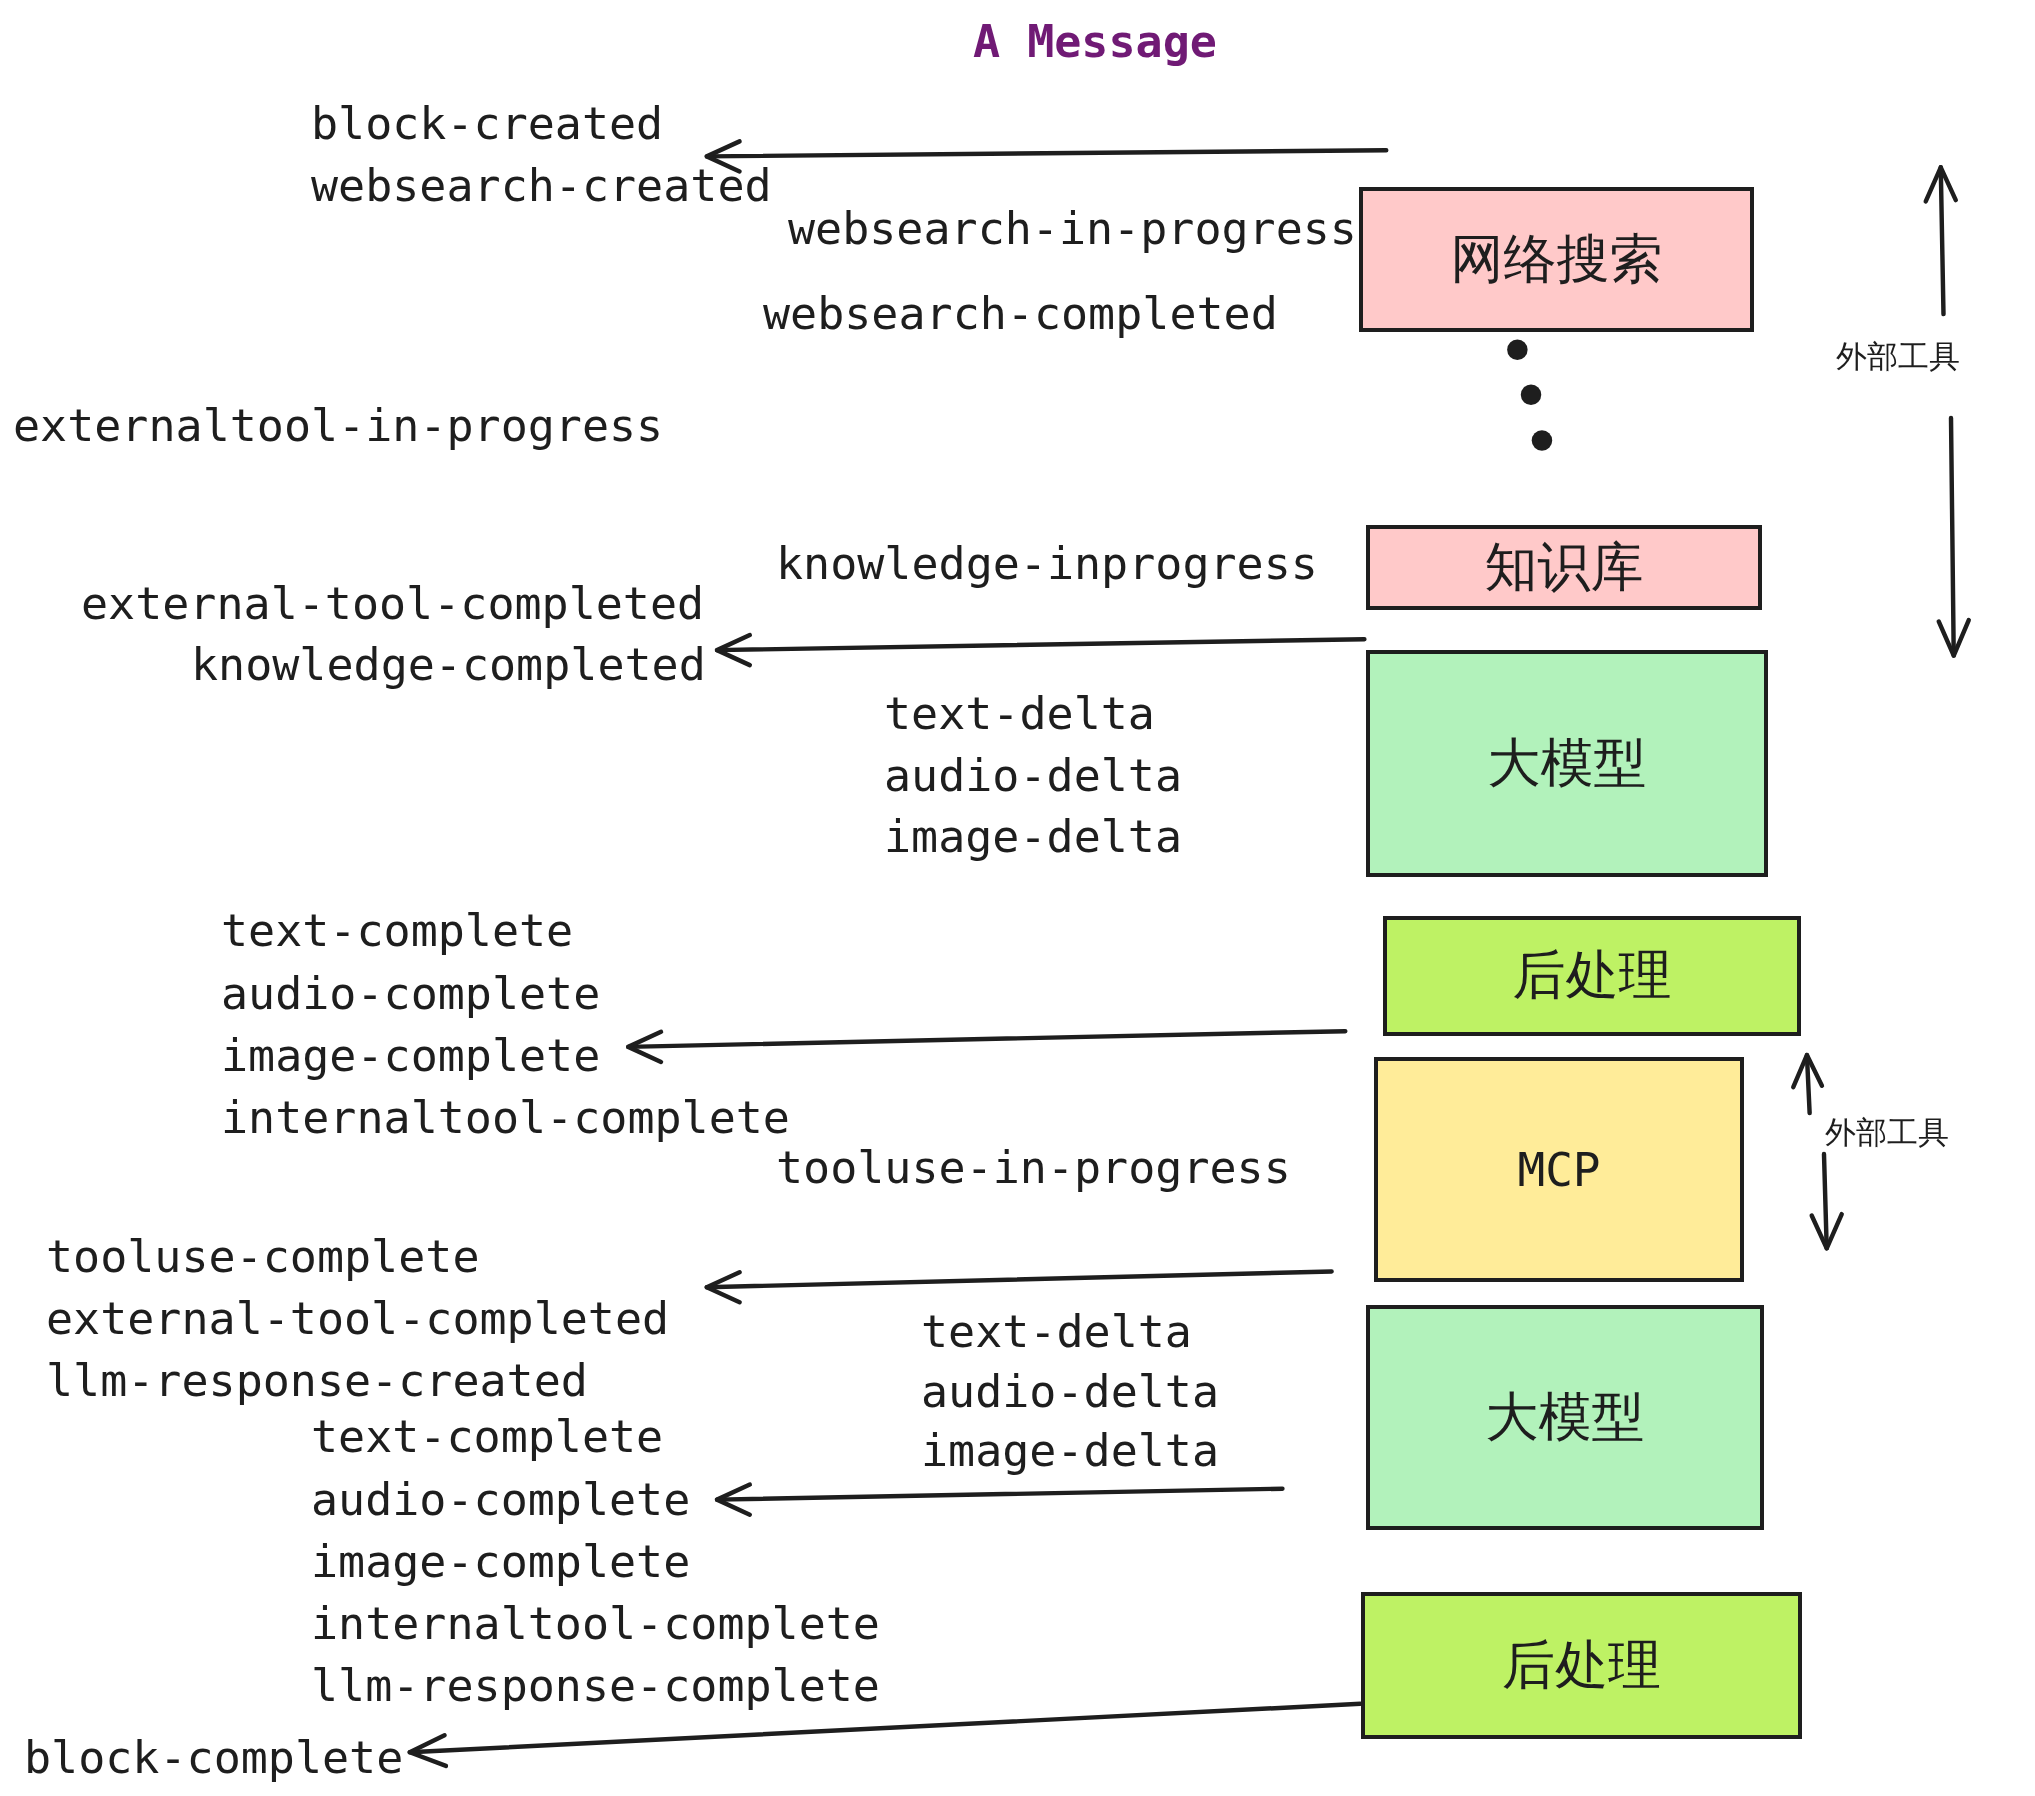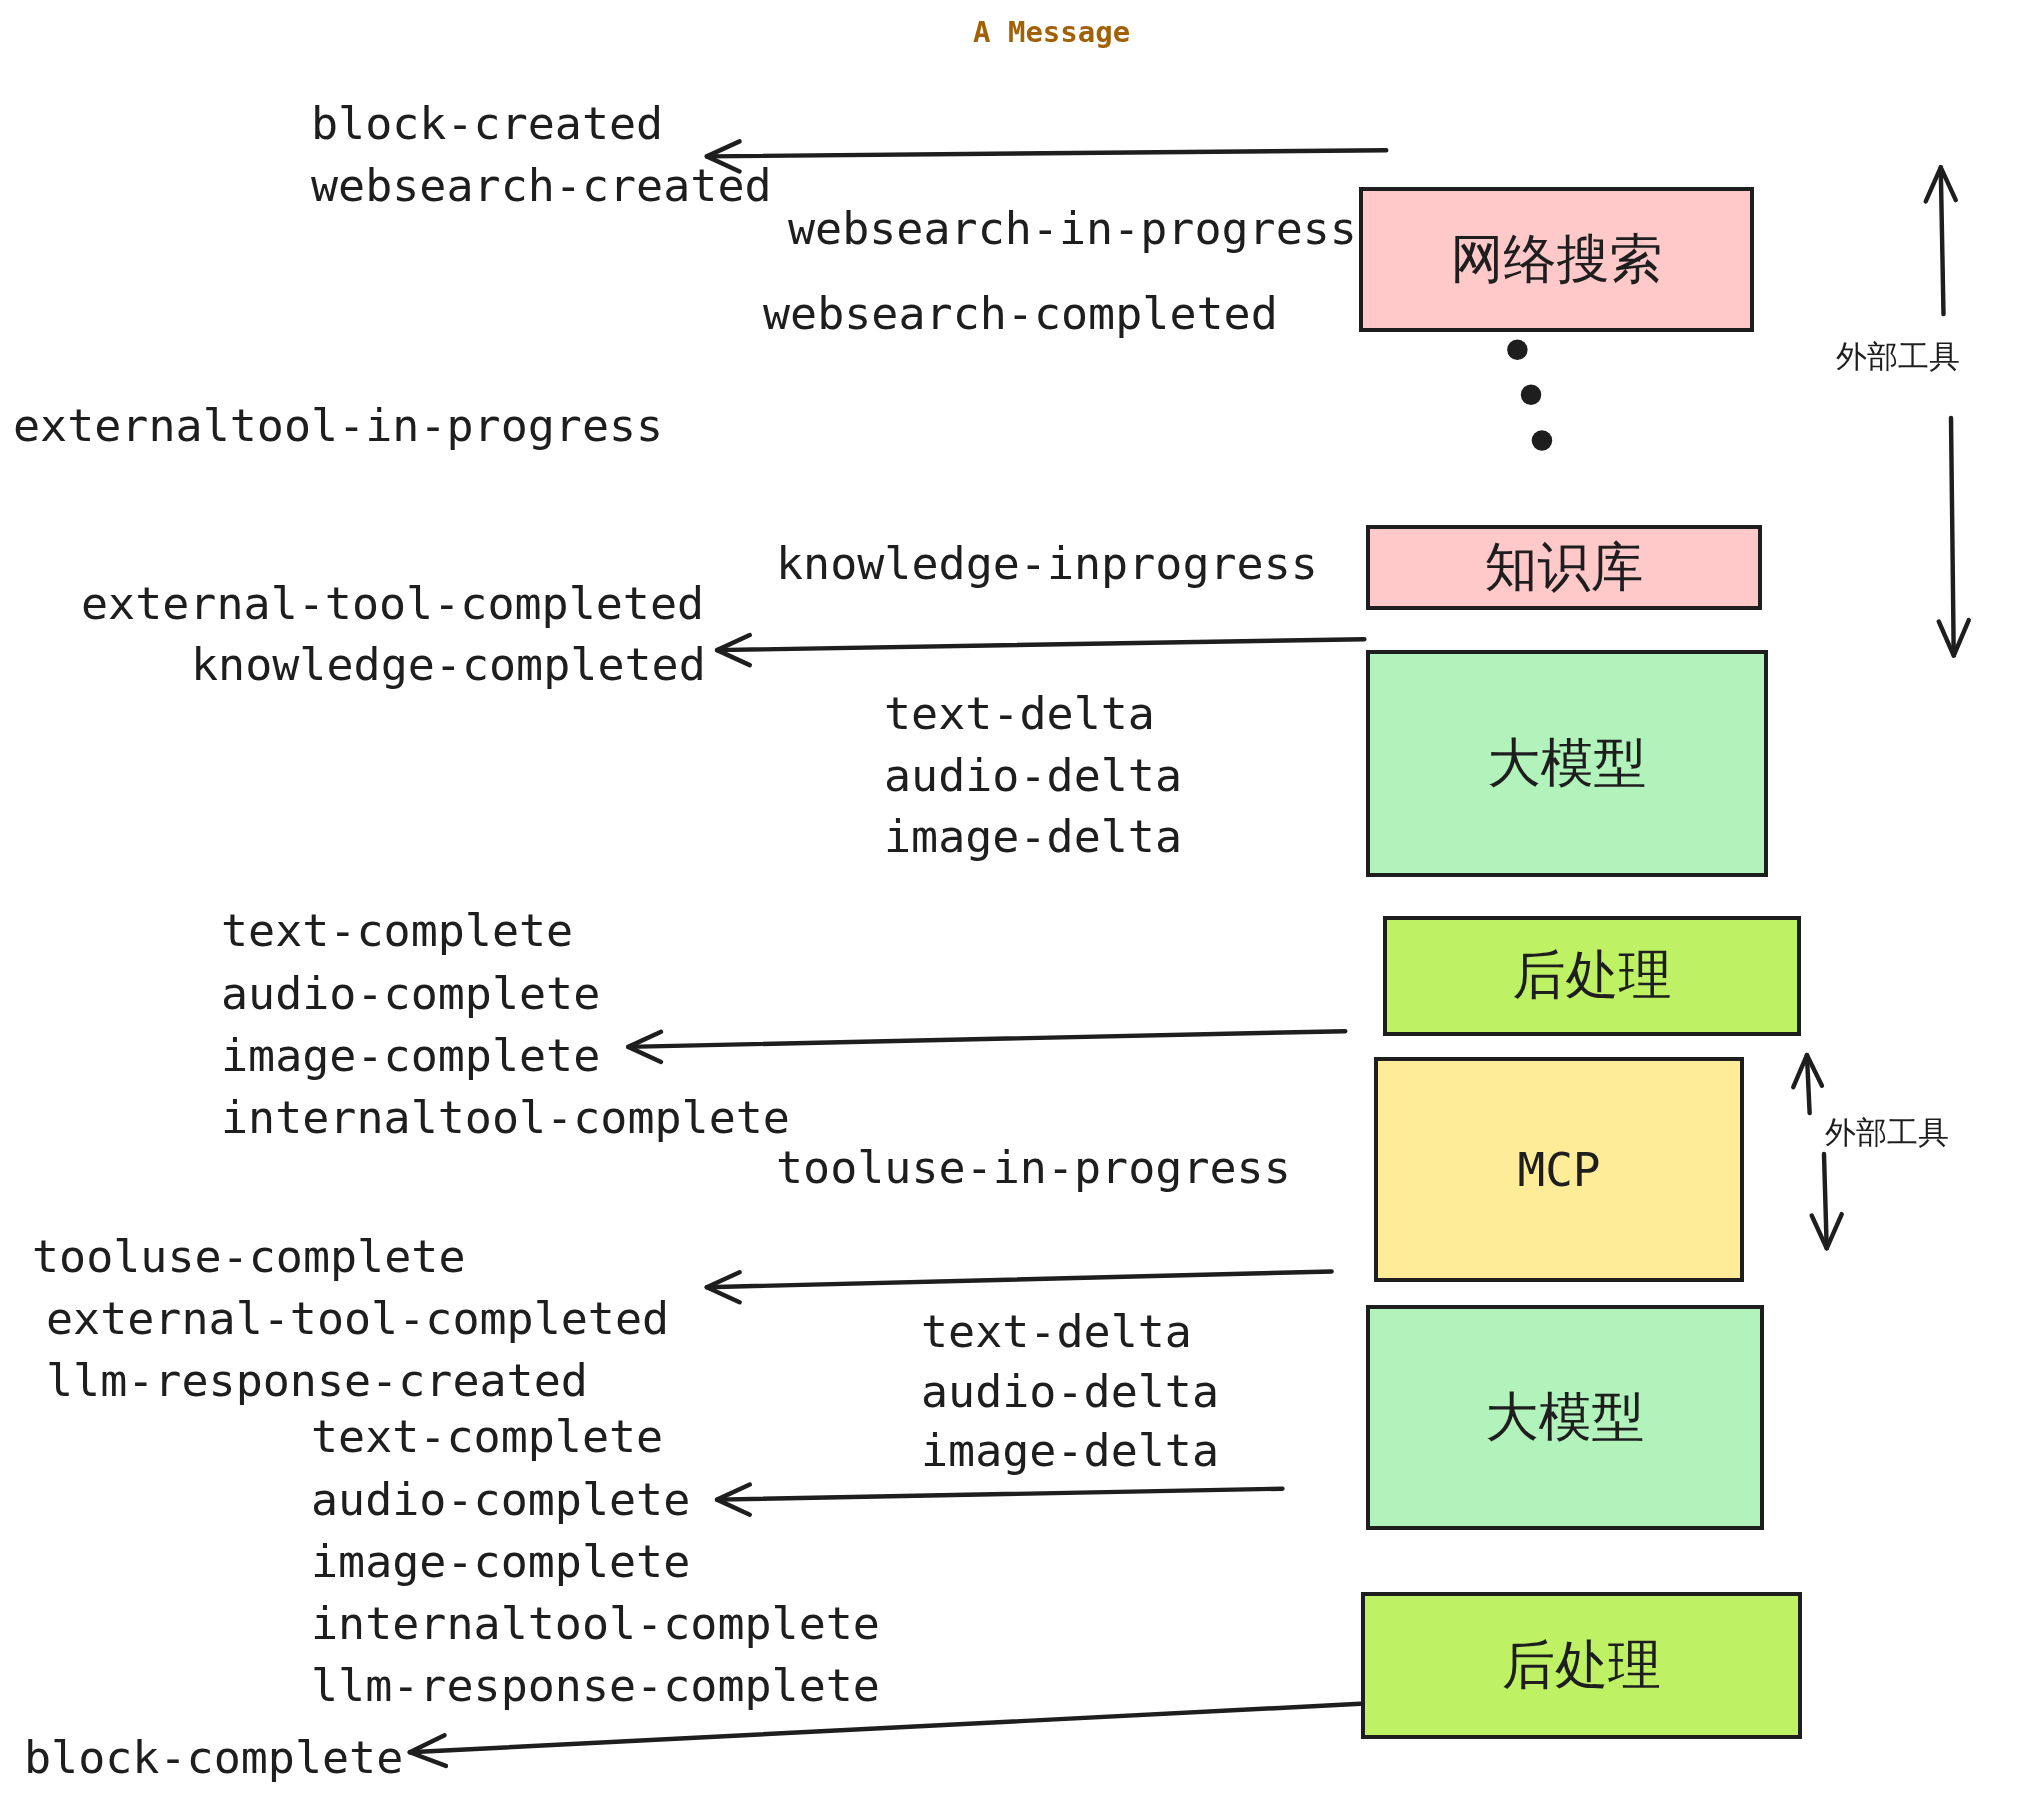--- a/index.html
+++ b/index.html
@@ -2,22 +2,22 @@
 <html style="font-size:11px"><head>
 <meta charset="utf-8">
 <style>
   html,body { margin:0; padding:0; background:#ffffff; }
   .canvas {
     position:relative; width:2035px; height:1796px;
     background:#ffffff; overflow:hidden;
     font-family:"DejaVu Sans Mono", monospace; color:#1e1e1e;
   }
   .title {
-    position:absolute; font-size:29px; font-weight:bold;
-    white-space:nowrap; color:#a16207;
+    position:absolute; font-size:45px; font-weight:bold;
+    white-space:nowrap; color:#701a75;
   }
   .ev {
     position:absolute; font-size:45px; line-height:1;
     white-space:nowrap; color:#1e1e1e;
   }
   .box {
     position:absolute; box-sizing:border-box;
     border:4.8px solid #1e1e1e;
     display:flex; align-items:center; justify-content:center;margin-top:16px;
   }
@@ -57,21 +57,21 @@
   <div class="ev" style="left:81px;  top:581px">external-tool-completed</div>
   <div class="ev" style="left:191px;  top:642px">knowledge-completed</div>
   <div class="ev" style="left:884px; top:691px">text-delta</div>
   <div class="ev" style="left:884px; top:753px">audio-delta</div>
   <div class="ev" style="left:884px; top:814px">image-delta</div>
   <div class="ev" style="left:221px;  top:908px">text-complete</div>
   <div class="ev" style="left:221px;  top:971px">audio-complete</div>
   <div class="ev" style="left:221px;  top:1033px">image-complete</div>
   <div class="ev" style="left:221px;  top:1095px">internaltool-complete</div>
   <div class="ev" style="left:776px; top:1145px">tooluse-in-progress</div>
-  <div class="ev" style="left:32px;   top:1234px">tooluse-complete</div>
+  <div class="ev" style="left:46px;   top:1234px">tooluse-complete</div>
   <div class="ev" style="left:46px;   top:1296px">external-tool-completed</div>
   <div class="ev" style="left:46px;   top:1358px">llm-response-created</div>
   <div class="ev" style="left:921px; top:1309px">text-delta</div>
   <div class="ev" style="left:921px; top:1369px">audio-delta</div>
   <div class="ev" style="left:921px; top:1428px">image-delta</div>
   <div class="ev" style="left:311px;  top:1414px">text-complete</div>
   <div class="ev" style="left:311px;  top:1477px">audio-complete</div>
   <div class="ev" style="left:311px;  top:1539px">image-complete</div>
   <div class="ev" style="left:311px;  top:1601px">internaltool-complete</div>
   <div class="ev" style="left:311px;  top:1663px">llm-response-complete</div>

